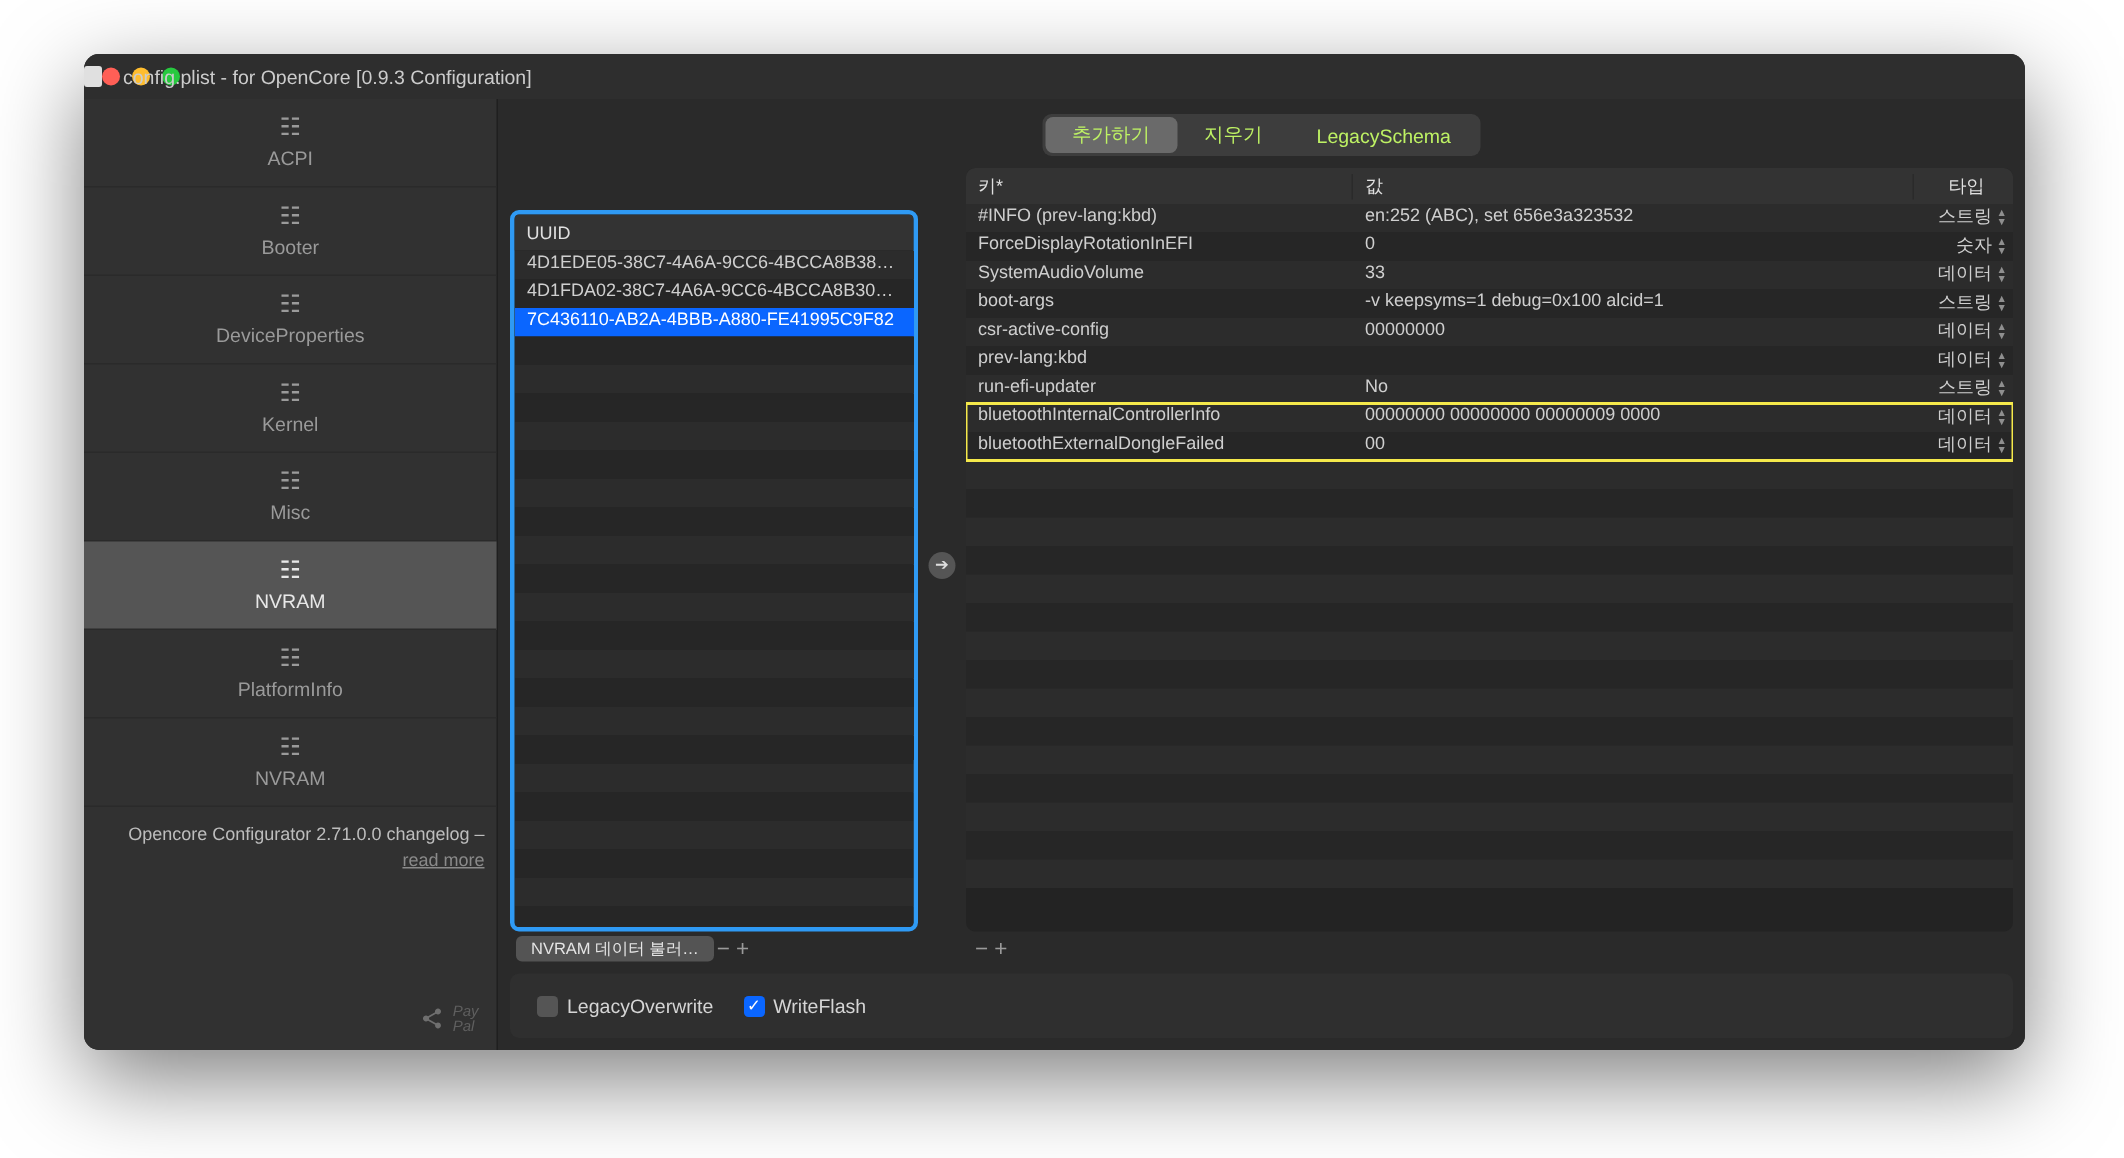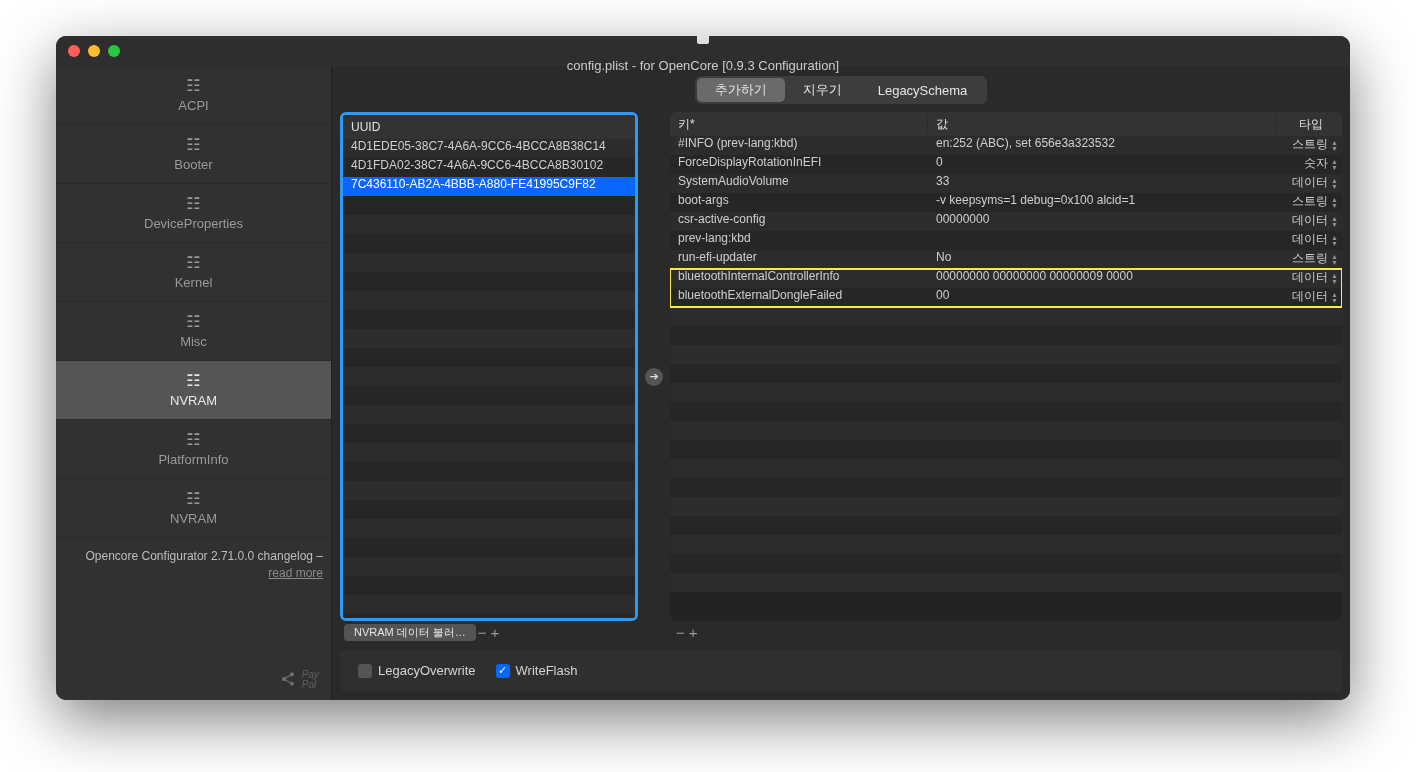--- a/index.html
+++ b/index.html
@@ -39,21 +39,20 @@
 .tl.min { background: #ffbd2e; }
 .tl.max { background: #27c93f; }
 .title-center {
   position: absolute;
   left: 0; right: 0;
   display: flex;
   justify-content: flex-start;
   align-items: center;
   gap: 14px;
   pointer-events: none;
-  flex-direction: column;
 }
 .title-center .doc-icon {
   display: inline-block;
   width: 12px; height: 14px;
   background: #e0e0e0;
   border-radius: 2px;
 }
 .title-text { color: #ccc; font-size: 13px; font-weight: 500; }
 .body { display: flex; flex: 1; min-height: 0; }
 .sidebar {
@@ -111,39 +110,39 @@
 .segmented-wrap { display: flex; justify-content: center; margin: 2px 0 8px 0; }
 .segmented {
   display: inline-flex;
   background: #3d3d3d;
   border-radius: 6px;
   padding: 2px;
 }
 .seg-btn {
   padding: 3px 18px;
   border-radius: 5px;
-  color: #e5e5e5;
+  color: #bef264;
   font-size: 13px;
   cursor: pointer;
   border: none;
   background: transparent;
 }
 .seg-btn.active { background: #6a6a6a; }
 .content-row {
   flex: 1;
   display: flex;
   gap: 6px;
   min-height: 0;
 }
 .panel-left, .panel-right {
   display: flex;
   flex-direction: column;
   min-height: 0;
 }
-.panel-left { width: 298px; }
+.panel-left { width: 272px; margin-top: 28px; }
 .panel-right { flex: 1; }
 .table-wrap {
   flex: 1;
   display: flex;
   flex-direction: column;
   border-radius: 6px;
   overflow: hidden;
   background: #232323;
 }
 .highlight-blue { border: 3px solid #2f9af4; }

